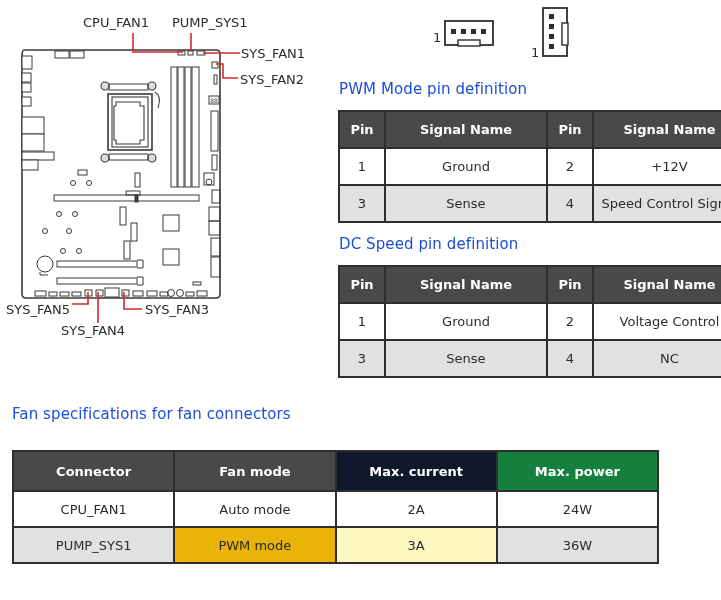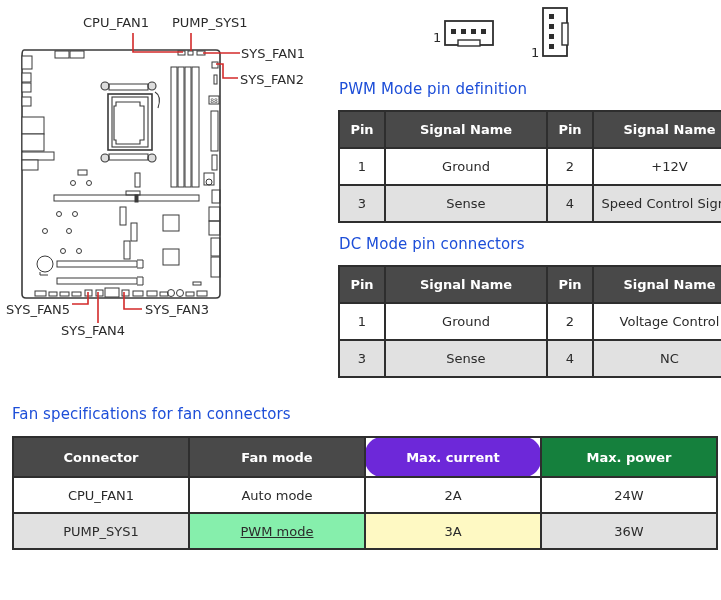--- a/index.html
+++ b/index.html
@@ -15,21 +15,21 @@
                   border:1px solid #2e2e2e; border-left:2px solid #2e2e2e; text-align:center; padding:0; }
   table.spec td { font-size:13px; color:#2b2b2b; text-align:center; padding:0;
                   border:1px solid #2e2e2e; border-left:2px solid #2e2e2e; border-top:2px solid #2e2e2e; }
   table.spec tr.row-odd td { background:#ffffff; }
   table.spec tr.row-even td { background:#e1e1e1; }
 
   #pwm-table { left:338px; top:110px; width:371px; }
   #pwm-table th, #pwm-table td { height:35px; }
   #dc-table { left:338px; top:265px; width:371px; }
   #dc-table th, #dc-table td { height:35px; }
-  #fan-table { left:12px; top:436px; width:706px; }
+  #fan-table { left:12px; top:450px; width:647px; }
   #fan-table th { height:38px; }
   #fan-table td { height:34px; }
 </style>
 </head>
 <body>
 
 <svg class="abs" style="left:0;top:0" width="330" height="345" viewBox="0 0 330 345">
   <g fill="none" stroke="#3a3a3a" stroke-width="1.4">
 
     <path d="M24,50 L216,50 Q220,50 220,54 L220,294 Q220,298 216,298 L26,298 Q22,298 22,294 L22,56 Q22,50 24,50 Z" stroke-width="1.6"></path>
@@ -201,21 +201,21 @@
     </tr>
     <tr class="row-even">
       <td style="background: rgb(225, 225, 225);">3</td>
       <td style="background: rgb(225, 225, 225);">Sense</td>
       <td style="background: rgb(225, 225, 225);">4</td>
       <td style="background: rgb(225, 225, 225);">Speed Control Signal</td>
     </tr>
   </tbody>
 </table>
 
-<div class="section-title" style="left:339px;top:235px;">DC Mode pin connectors</div>
+<div class="section-title" style="left:339px;top:235px;">DC Speed pin definition</div>
 <table class="spec" id="dc-table">
   <colgroup>
       <col style="width:46px">
       <col style="width:162px">
       <col style="width:46px">
       <col style="width:153px">
     </colgroup>
   <thead>
     <tr>
       <th style="background: rgb(73, 73, 73);">Pin</th>
@@ -245,31 +245,31 @@
   <colgroup>
       <col style="width:25%">
       <col style="width:25%">
       <col style="width:25%">
       <col style="width:25%">
     </colgroup>
   <thead>
     <tr>
       <th style="background: rgb(73, 73, 73);">Connector</th>
       <th style="background: rgb(73, 73, 73);">Fan mode</th>
-      <th style="background: #6d28d9; border-radius: 17px;">Max. current</th>
+      <th style="background: #0f172a;">Max. current</th>
       <th style="background: #15803d;">Max. power</th>
     </tr>
   </thead>
   <tbody>
     <tr class="row-odd">
       <td>CPU_FAN1</td>
       <td>Auto mode</td>
       <td>2A</td>
       <td>24W</td>
     </tr>
     <tr class="row-even">
       <td style="background: rgb(225, 225, 225);">PUMP_SYS1</td>
-      <td style="background: #86efac; text-decoration: underline;">PWM mode</td>
+      <td style="background: #eab308;">PWM mode</td>
       <td style="background: #fef9c3;">3A</td>
       <td style="background: rgb(225, 225, 225);">36W</td>
     </tr>
   </tbody>
 </table>
 
 </body></html>

